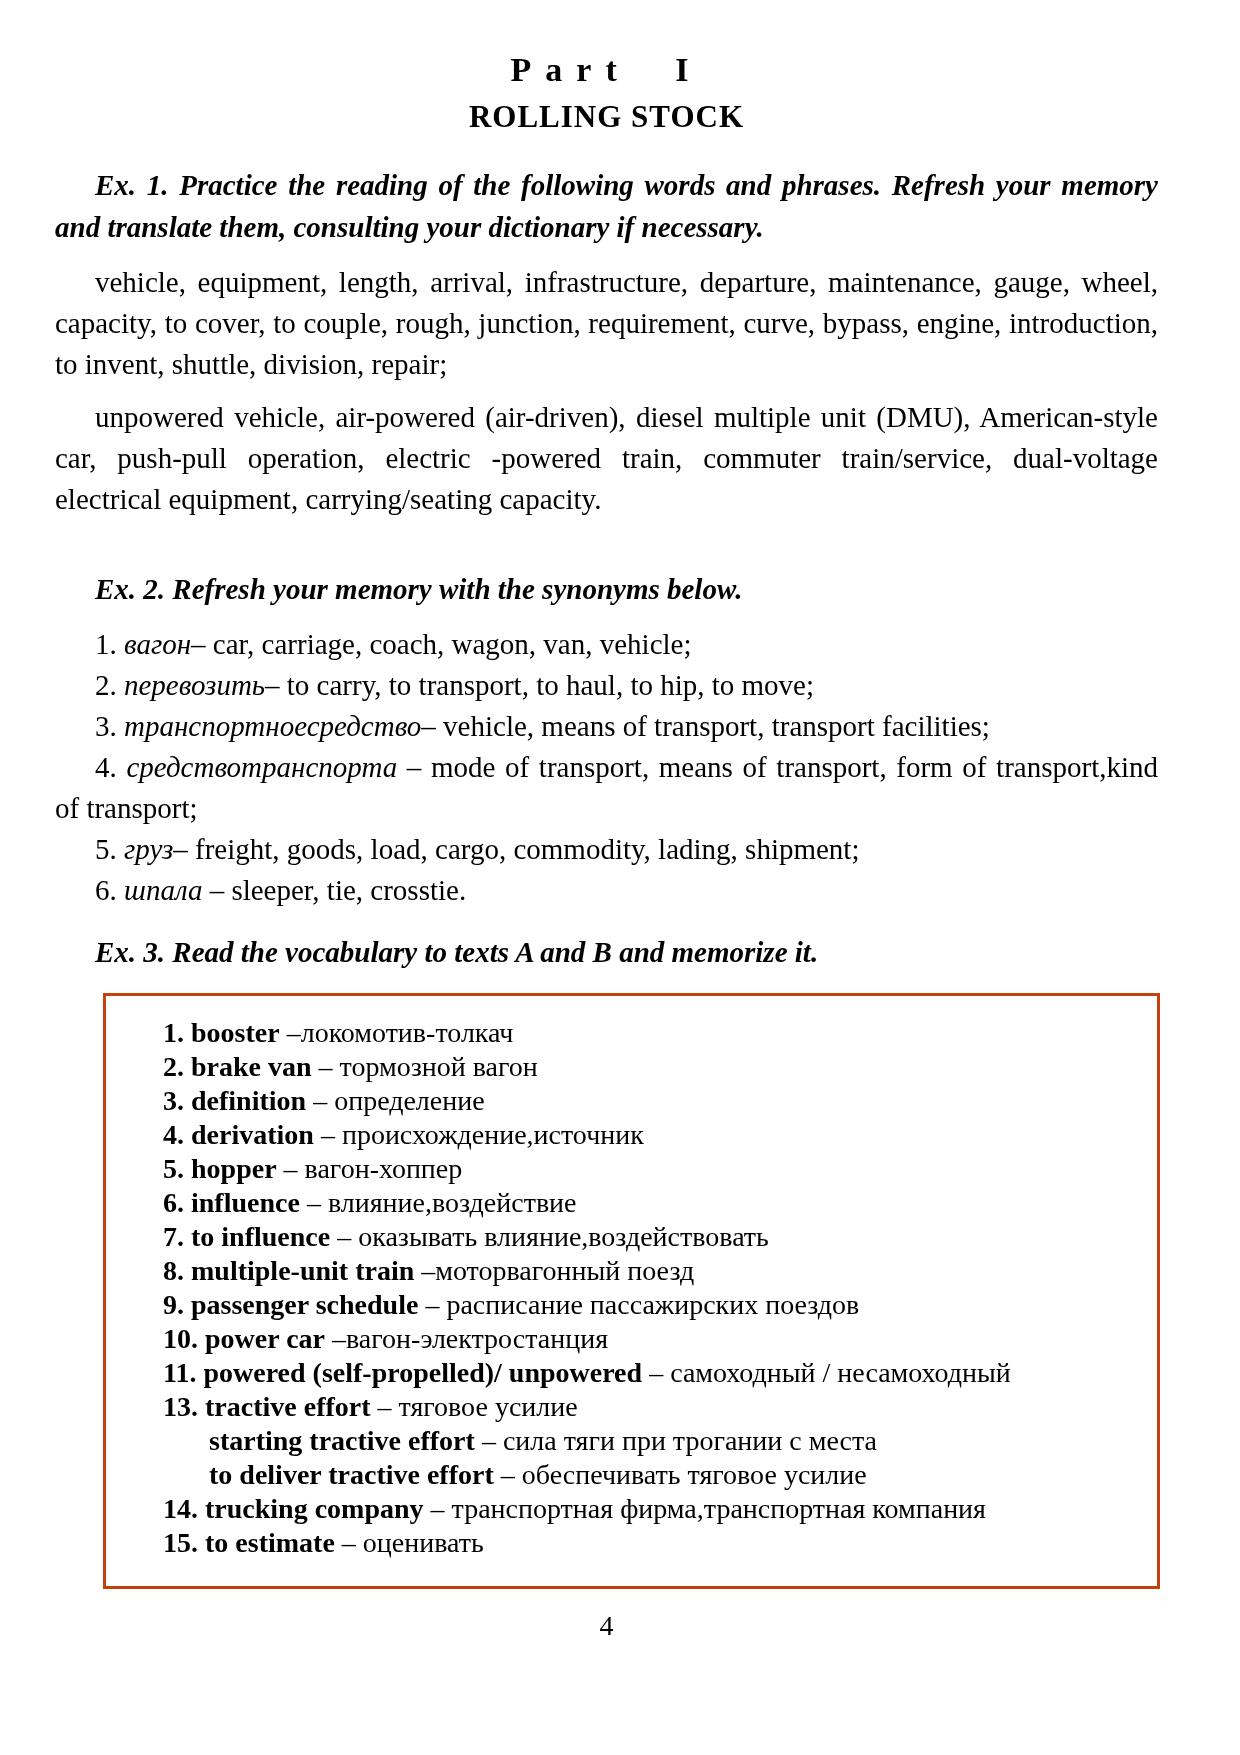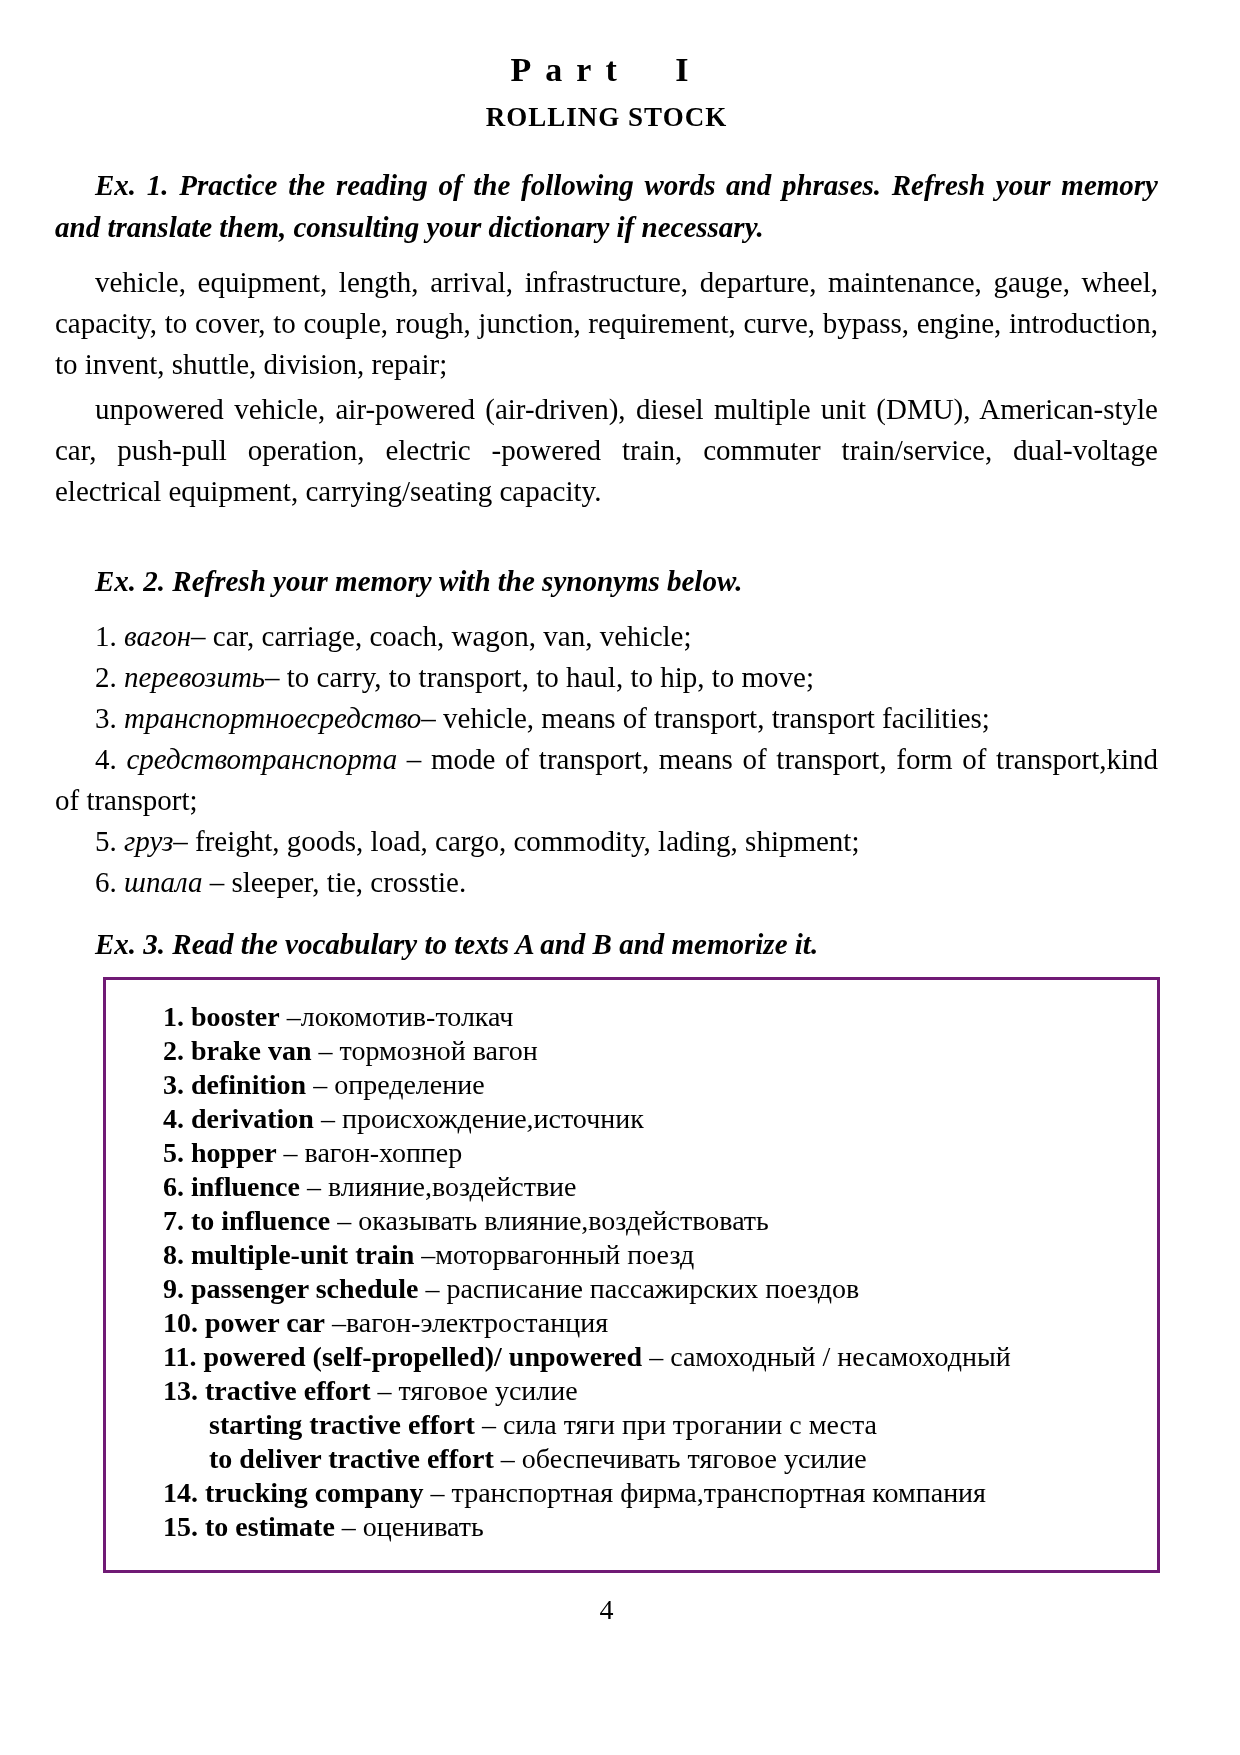--- a/index.html
+++ b/index.html
@@ -9,34 +9,34 @@
     background:#fff;
     box-sizing:border-box;
     padding:36px 82px 0 55px;
     font-family:"Liberation Serif","DejaVu Serif",serif;
     font-size:29px;line-height:41px;color:#000;
     overflow:hidden;
   }
   .center{text-align:center;}
   .title-part{font-weight:bold;font-size:34px;line-height:44px;letter-spacing:14px;word-spacing:22px;margin:12px 0 0;}
   .title-unit{font-weight:bold;font-size:33px;line-height:44px;letter-spacing:15px;word-spacing:28px;margin:6px 0 0;}
-  .title-sub{font-weight:bold;font-size:27px;line-height:42px;letter-spacing:1px;margin:4px 0 0;}
+  .title-sub{font-weight:bold;font-size:31px;line-height:42px;letter-spacing:1px;margin:4px 0 0;}
   .ex-heading{font-weight:bold;font-style:italic;text-align:justify;text-indent:40px;line-height:42px;margin:26px 0 0;}
   .ex-heading.mt-lg{margin-top:48px;}
   .ex-heading.mt-md{margin-top:20px;}
   .body-para{text-align:justify;text-indent:40px;margin:14px 0 0;}
-  .body-para.flow{margin-top:4px;}
+  .body-para.flow{margin-top:12px;}
   .syn-list{margin:14px 0 0;}
   .syn-item{text-align:justify;text-indent:40px;margin:0;}
   .ru{font-style:italic;}
   .vocab-box{
-    margin:12px 0 0 48px;
+    margin:20px 0 0 48px;
     width:1057px;
     box-sizing:border-box;
-    border:3px solid #701a75;
+    border:3px solid #c2410c;
     padding:20px 18px 26px 57px;
     font-size:28px;line-height:34px;
   }
   .vocab-item{margin:0;}
   .vocab-item .lead{font-weight:bold;}
   .vocab-sub{padding-left:46px;}
   .page-number{text-align:center;margin-top:16px;font-size:28px;}
 </style>
 </head>
 <body>

